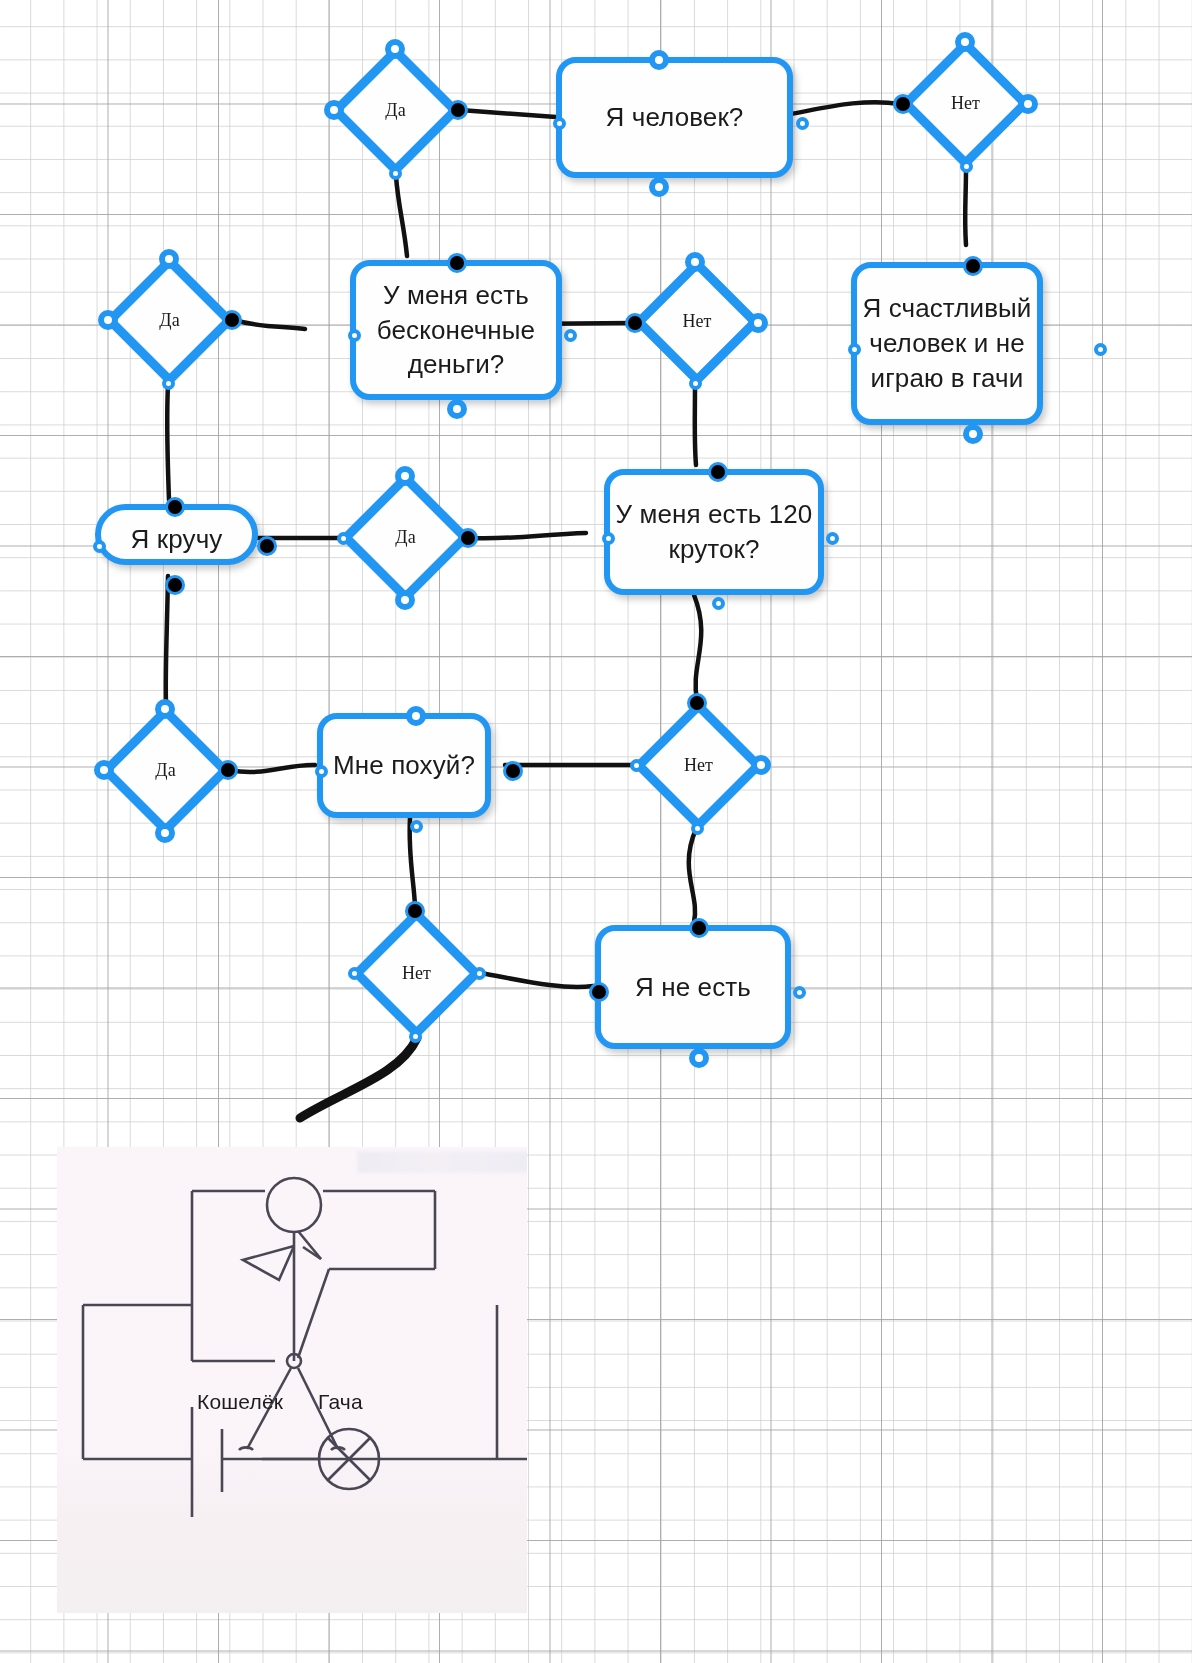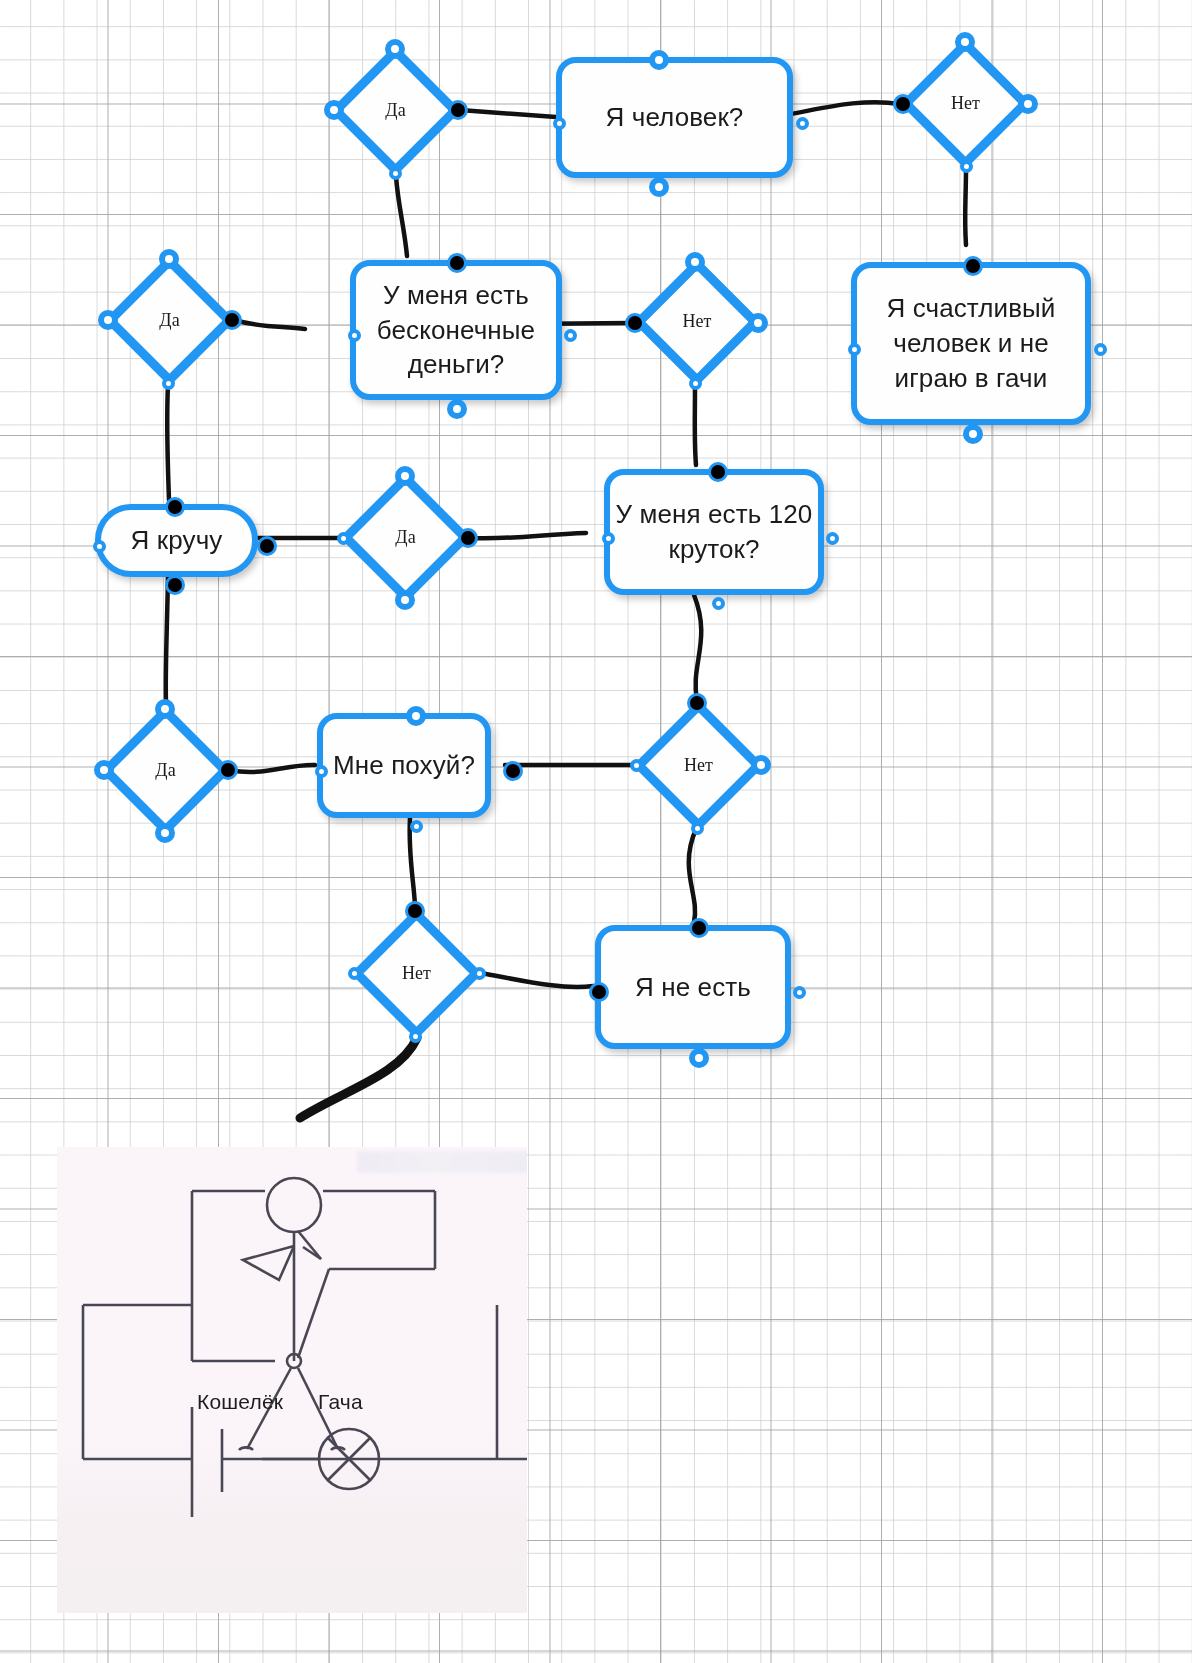--- a/index.html
+++ b/index.html
@@ -205,21 +205,21 @@
     <svg class="dshape" viewBox="0 0 131 131">
       <polygon points="65.5,6 125,65.5 65.5,125 6,65.5" fill="#fefefe" stroke="#2196f3" stroke-width="9" stroke-linejoin="round"></polygon>
     </svg>
     <span class="dlabel">Нет</span>
     <div class="port open" style="left:65px; top:4px;"></div>
     <div class="port filled" style="left:3px; top:66px;"></div>
     <div class="port open" style="left:128px; top:66px;"></div>
     <div class="port small-open" style="left:66px; top:128px;"></div>
   </div>
 
-  <div class="node rect-node" style="left:851px; top:262px; width:240px; height:163px;">
+  <div class="node rect-node" style="left:851px; top:262px; width:192px; height:163px;">
     <span>Я счастливый человек и не играю в гачи</span>
     <div class="port filled" style="left:116px; top:-2px;"></div>
     <div class="port small-open" style="left:-3px; top:81px;"></div>
     <div class="port small-open" style="left:243px; top:81px;"></div>
     <div class="port open" style="left:116px; top:166px;"></div>
   </div>
 
   <div class="node diamond-node" style="left:104px; top:255px; width:131px; height:131px;">
     <svg class="dshape" viewBox="0 0 131 131">
       <polygon points="65.5,6 125,65.5 65.5,125 6,65.5" fill="#fefefe" stroke="#2196f3" stroke-width="9" stroke-linejoin="round"></polygon>
@@ -243,21 +243,21 @@
     <svg class="dshape" viewBox="0 0 128 128">
       <polygon points="64,6 122,64 64,122 6,64" fill="#fefefe" stroke="#2196f3" stroke-width="9" stroke-linejoin="round"></polygon>
     </svg>
     <span class="dlabel">Нет</span>
     <div class="port open" style="left:62px; top:4px;"></div>
     <div class="port filled" style="left:2px; top:65px;"></div>
     <div class="port open" style="left:125px; top:65px;"></div>
     <div class="port small-open" style="left:62px; top:125px;"></div>
   </div>
 
-  <div class="node rect-node" style="left:95px; top:504px; width:163px; height:73px; border-radius:36px;">
+  <div class="node rect-node" style="left:95px; top:504px; width:163px; height:61px; border-radius:36px;align-items:flex-end;">
     <span>Я кручу</span>
     <div class="port filled" style="left:74px; top:-3px;"></div>
     <div class="port small-open" style="left:-2px; top:36px;"></div>
     <div class="port filled" style="left:166px; top:36px;"></div>
     <div class="port filled" style="left:74px; top:75px;"></div>
   </div>
 
   <div class="node diamond-node" style="left:340px; top:472px; width:131px; height:131px;">
     <svg class="dshape" viewBox="0 0 131 131">
       <polygon points="65.5,6 125,65.5 65.5,125 6,65.5" fill="#fefefe" stroke="#2196f3" stroke-width="9" stroke-linejoin="round"></polygon>

